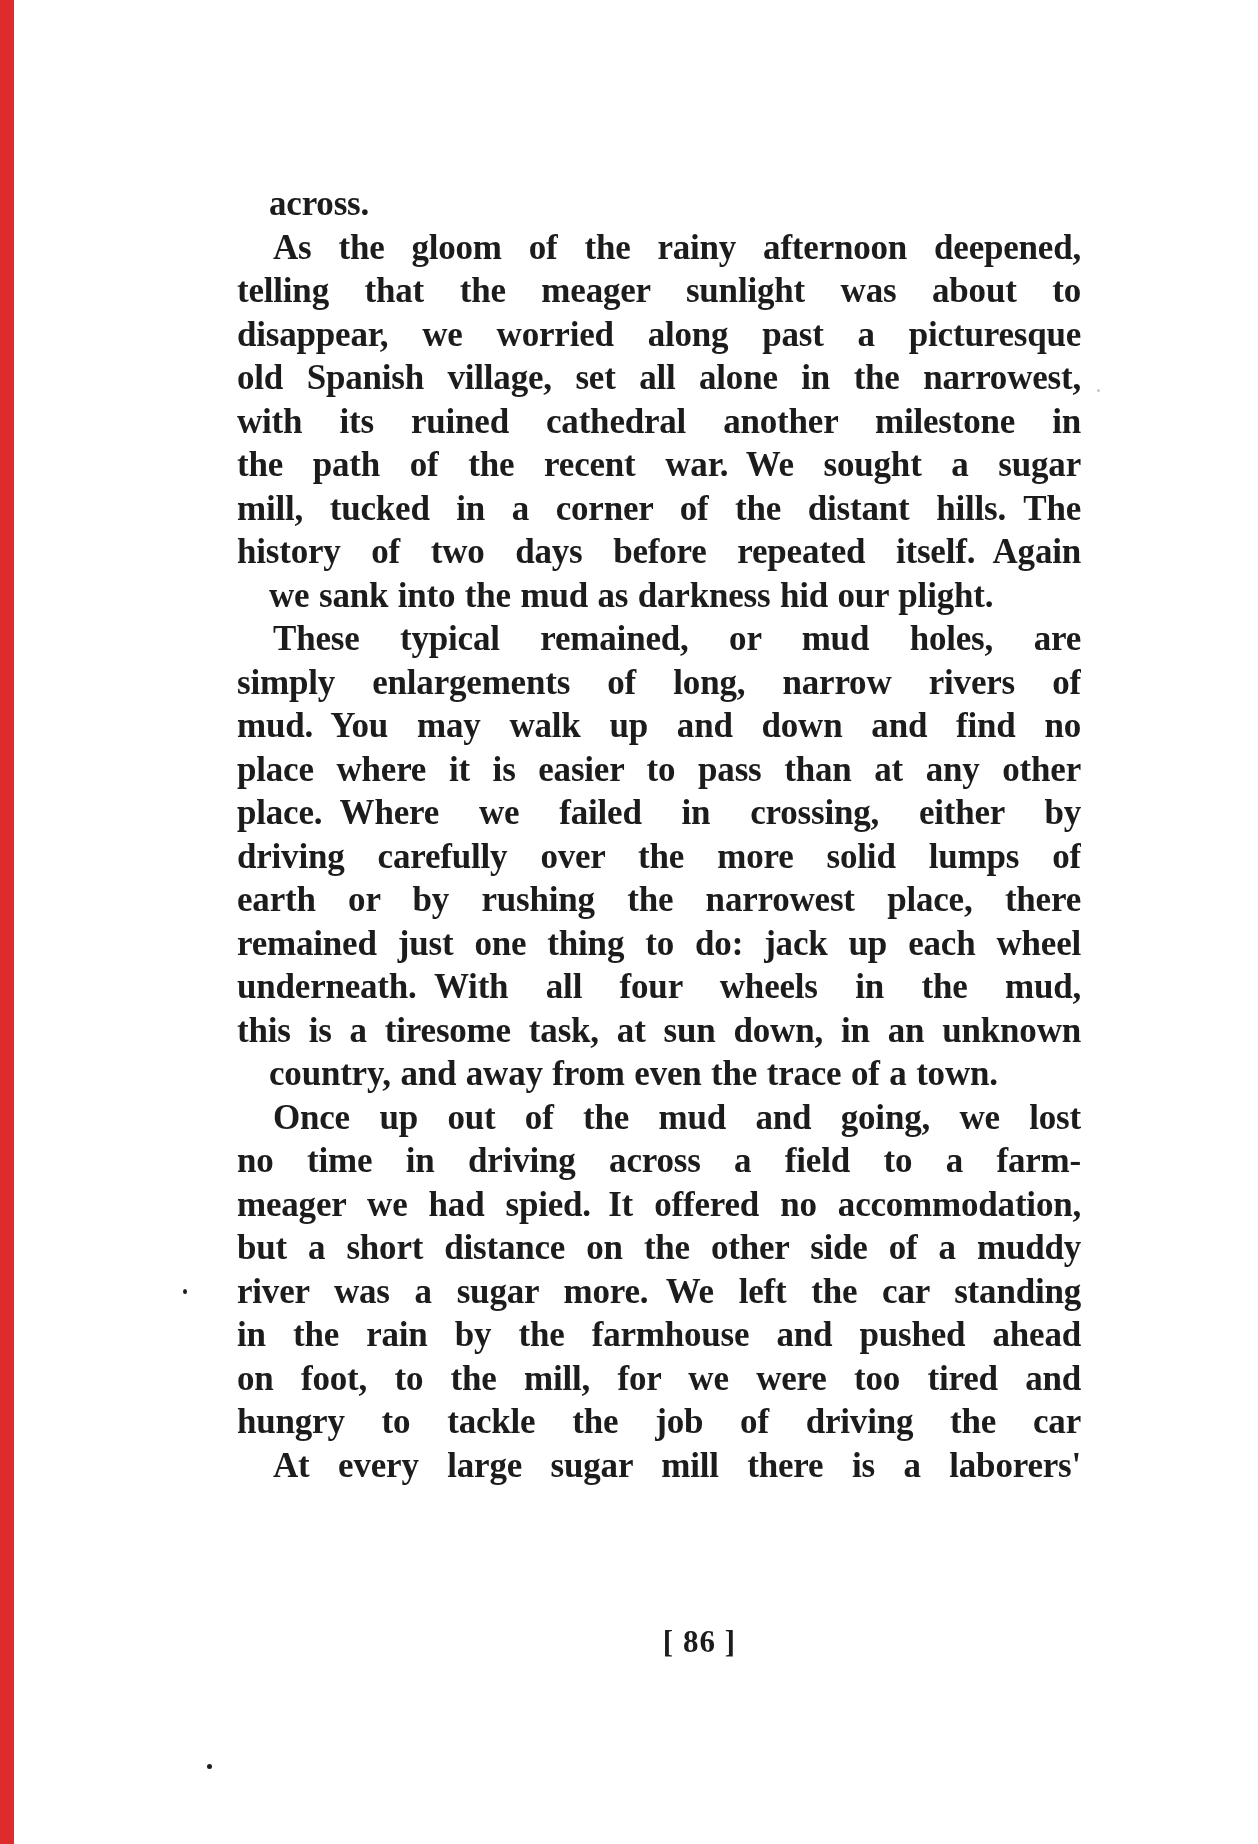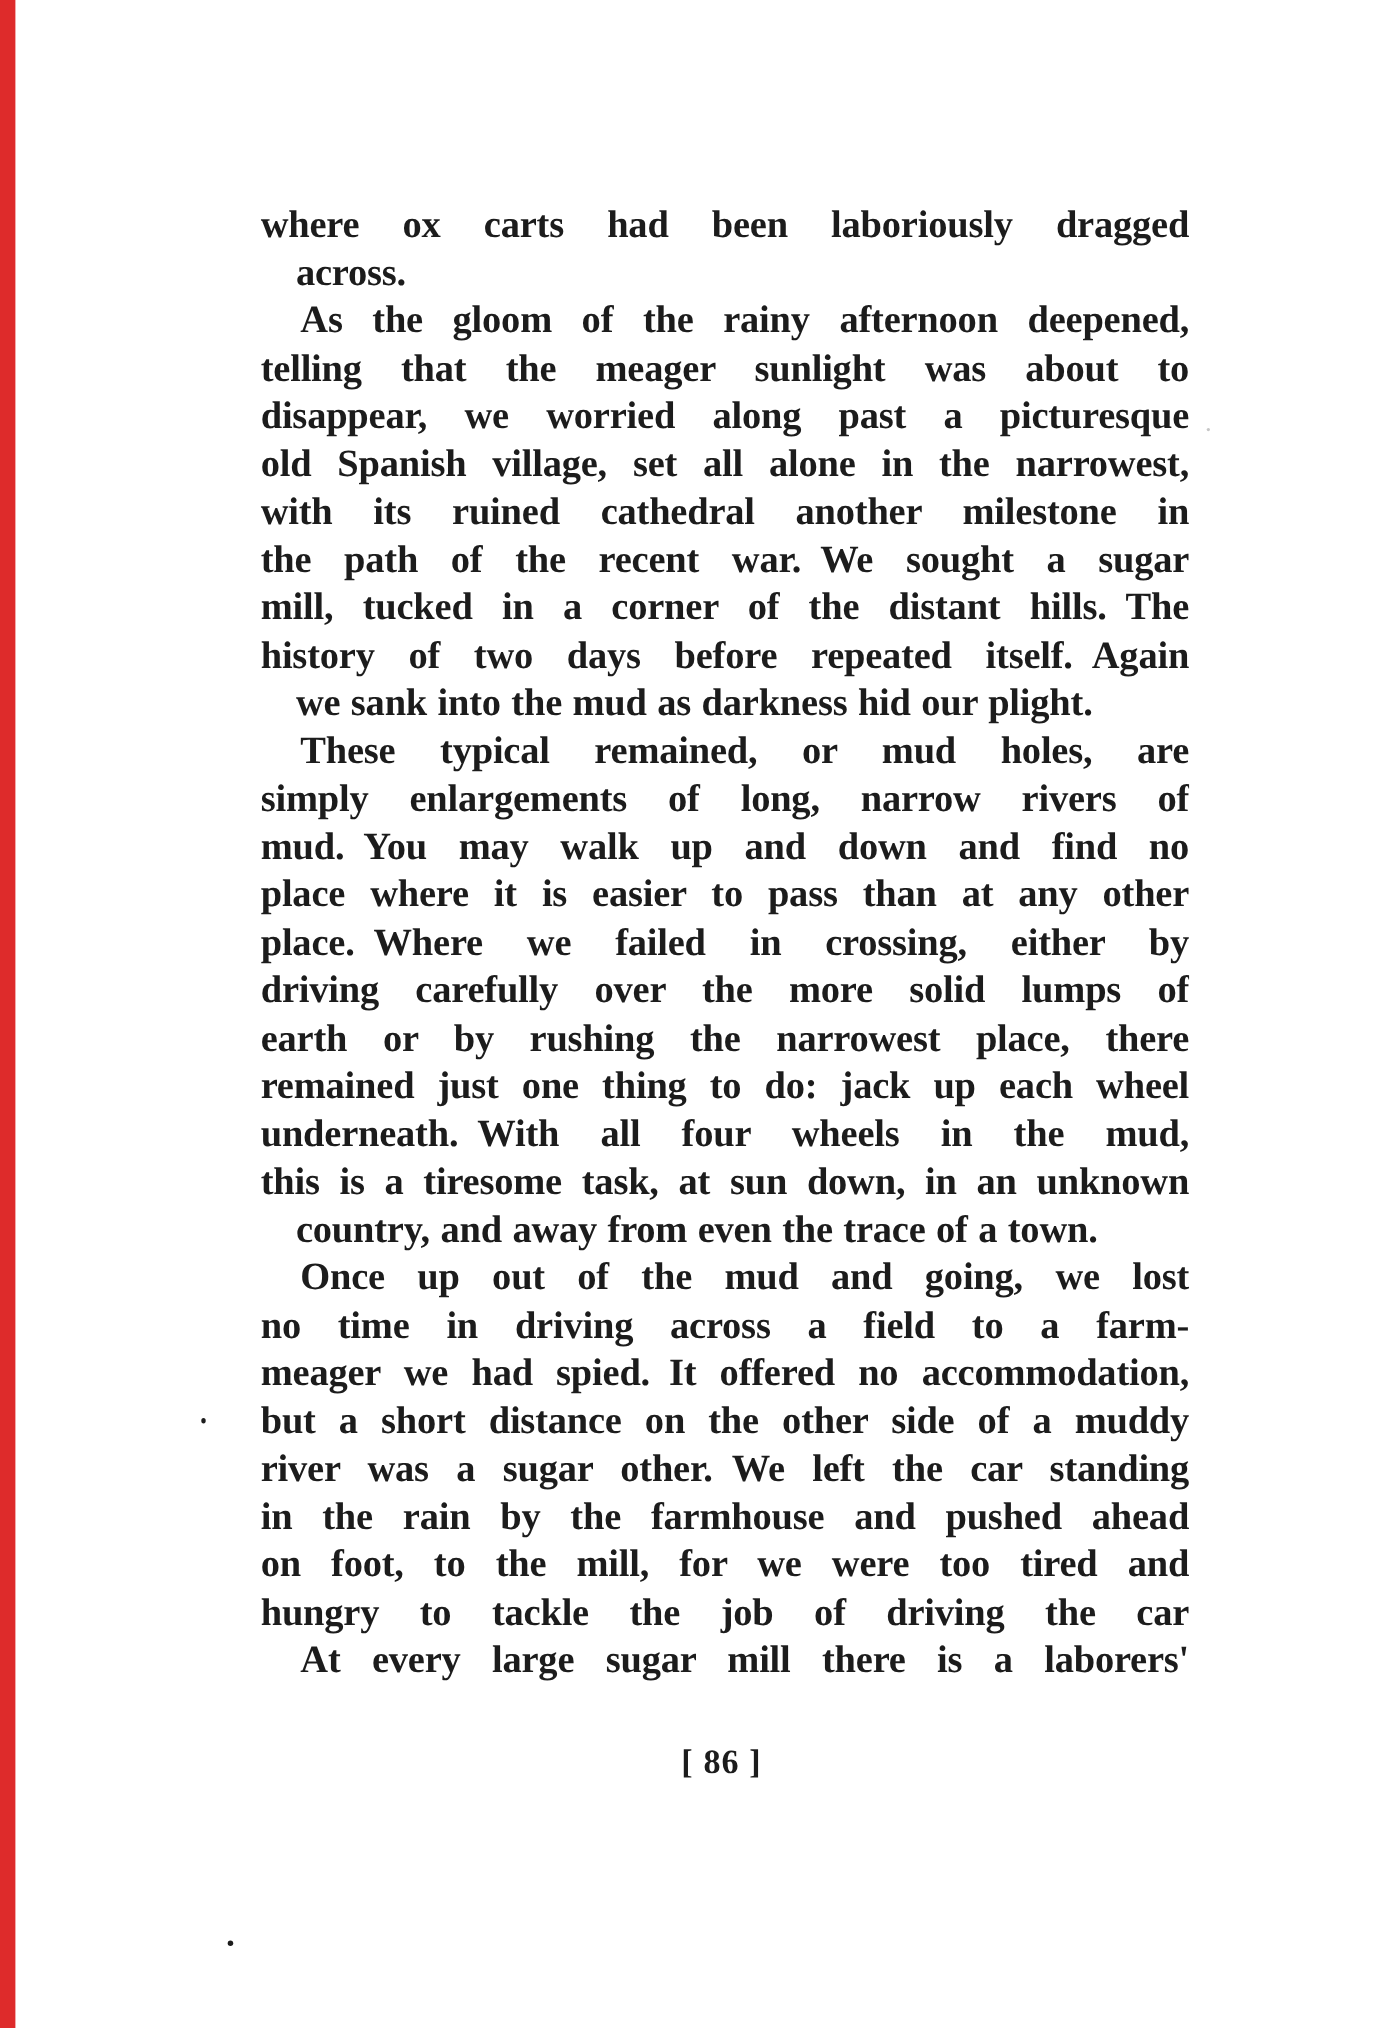--- a/index.html
+++ b/index.html
@@ -47,43 +47,42 @@
     text-align-last: auto;
     margin-left: 32px;
   }
   .line.ind {
     padding-left: 36px;
     box-sizing: border-box;
   }
   .pagenum {
     position: absolute;
     left: 576px;
-    top: 1584px;
+    top: 1624px;
     width: 160px;
-    text-align: center;
+    text-align: right;
     font-size: 31px;
     font-weight: 700;
     letter-spacing: 1px;
     line-height: 36px;
   }
   .speck {
     position: absolute;
     border-radius: 50%;
   }
   .speck.s1 { left: 183px; top: 1289px; width: 4px; height: 5px; }
   .speck.s2 { left: 207px; top: 1764px; width: 5px; height: 5px; }
   .speck.s3 { left: 1097px; top: 389px; width: 3px; height: 3px; opacity: 0.25; }
 </style>
 </head>
 <body>
 
 <div class="page" style="background: rgb(255, 255, 255); color: rgb(28, 28, 28);">
   <div class="edge" style="background: rgb(222, 43, 43);"></div>
   <div class="text-block" id="text-block">
-      <div class="line">where ox carts had been laboriously dragged</div>
       <div class="line rag">across.</div>
       <div class="line ind">As the gloom of the rainy afternoon deepened,</div>
       <div class="line">telling that the meager sunlight was about to</div>
       <div class="line">disappear, we worried along past a picturesque</div>
       <div class="line">old Spanish village, set all alone in the narrowest,</div>
       <div class="line">with its ruined cathedral another milestone in</div>
       <div class="line">the path of the recent war. We sought a sugar</div>
       <div class="line">mill, tucked in a corner of the distant hills. The</div>
       <div class="line">history of two days before repeated itself. Again</div>
       <div class="line rag">we sank into the mud as darkness hid our plight.</div>
@@ -95,21 +94,21 @@
       <div class="line">driving carefully over the more solid lumps of</div>
       <div class="line">earth or by rushing the narrowest place, there</div>
       <div class="line">remained just one thing to do: jack up each wheel</div>
       <div class="line">underneath. With all four wheels in the mud,</div>
       <div class="line">this is a tiresome task, at sun down, in an unknown</div>
       <div class="line rag">country, and away from even the trace of a town.</div>
       <div class="line ind">Once up out of the mud and going, we lost</div>
       <div class="line">no time in driving across a field to a farm-</div>
       <div class="line">meager we had spied. It offered no accommodation,</div>
       <div class="line">but a short distance on the other side of a muddy</div>
-      <div class="line">river was a sugar other. We left the car standing</div>
+      <div class="line">river was a sugar more. We left the car standing</div>
       <div class="line">in the rain by the farmhouse and pushed ahead</div>
       <div class="line">on foot, to the mill, for we were too tired and</div>
       <div class="line">hungry to tackle the job of driving the car</div>
       <div class="line ind">At every large sugar mill there is a laborers'</div>
     </div>
   <div class="pagenum">[ 86 ]</div>
   <div class="speck s1" style="background: rgb(28, 28, 28);"></div>
   <div class="speck s2" style="background: rgb(28, 28, 28);"></div>
   <div class="speck s3" style="background: rgb(28, 28, 28);"></div>
 </div>

